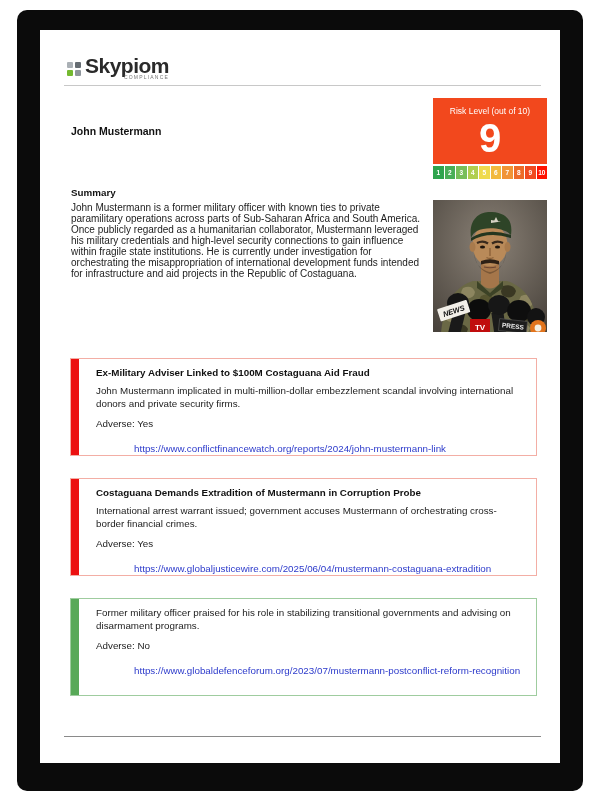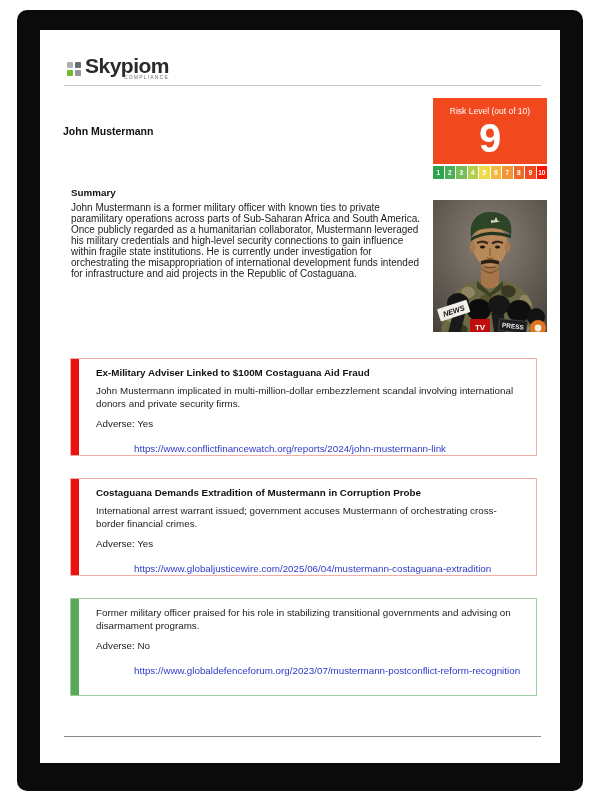--- a/index.html
+++ b/index.html
@@ -26,21 +26,21 @@
   .logo-icon { width:14px; height:14px; display:grid; grid-template-columns:6px 6px; grid-template-rows:6px 6px; gap:1.5px; margin-top:7px; margin-right:4px; }
   .logo-icon span { display:block; border-radius:1px; }
   .sq1 { background:#aab0b5; } .sq2 { background:#666d73; }
   .sq3 { background:#74b930; } .sq4 { background:#8f969c; }
   .logo-textwrap { display:flex; flex-direction:column; align-items:flex-end; }
   .logo-name { font-size:21px; font-weight:bold; color:#2a2a2a; letter-spacing:-0.5px; line-height:21px; }
   .logo-tagline { font-size:5px; color:#777; letter-spacing:1.2px; margin-top:-2px; }
   .header-rule { position:absolute; left:24px; top:55px; width:477px; height:1px; background:#c8c8c8; }
 
   .doc-title { position:absolute; left:31px; top:67px; font-size:15px; font-weight:bold; }
-  .doc-subject { position:absolute; left:23px; top:95px; font-size:10.5px; font-weight:bold; color:#111; }
+  .doc-subject { position:absolute; left:31px; top:95px; font-size:10.5px; font-weight:bold; color:#111; }
 
   
   .risk-panel { position:absolute; left:393px; top:68px; width:114px; }
   .risk-box { height:66px; color:#fff; text-align:center; }
   .risk-label { font-size:8.5px; padding-top:8px; }
   .risk-value { font-size:40px; font-weight:bold; line-height:1; margin-top:2px; }
   .risk-scale { display:flex; gap:1px; margin-top:2px; height:13px; }
   .scale-cell { flex:1; color:#fff; font-size:6.5px; font-weight:bold; display:flex; align-items:center; justify-content:center; }
 
   

